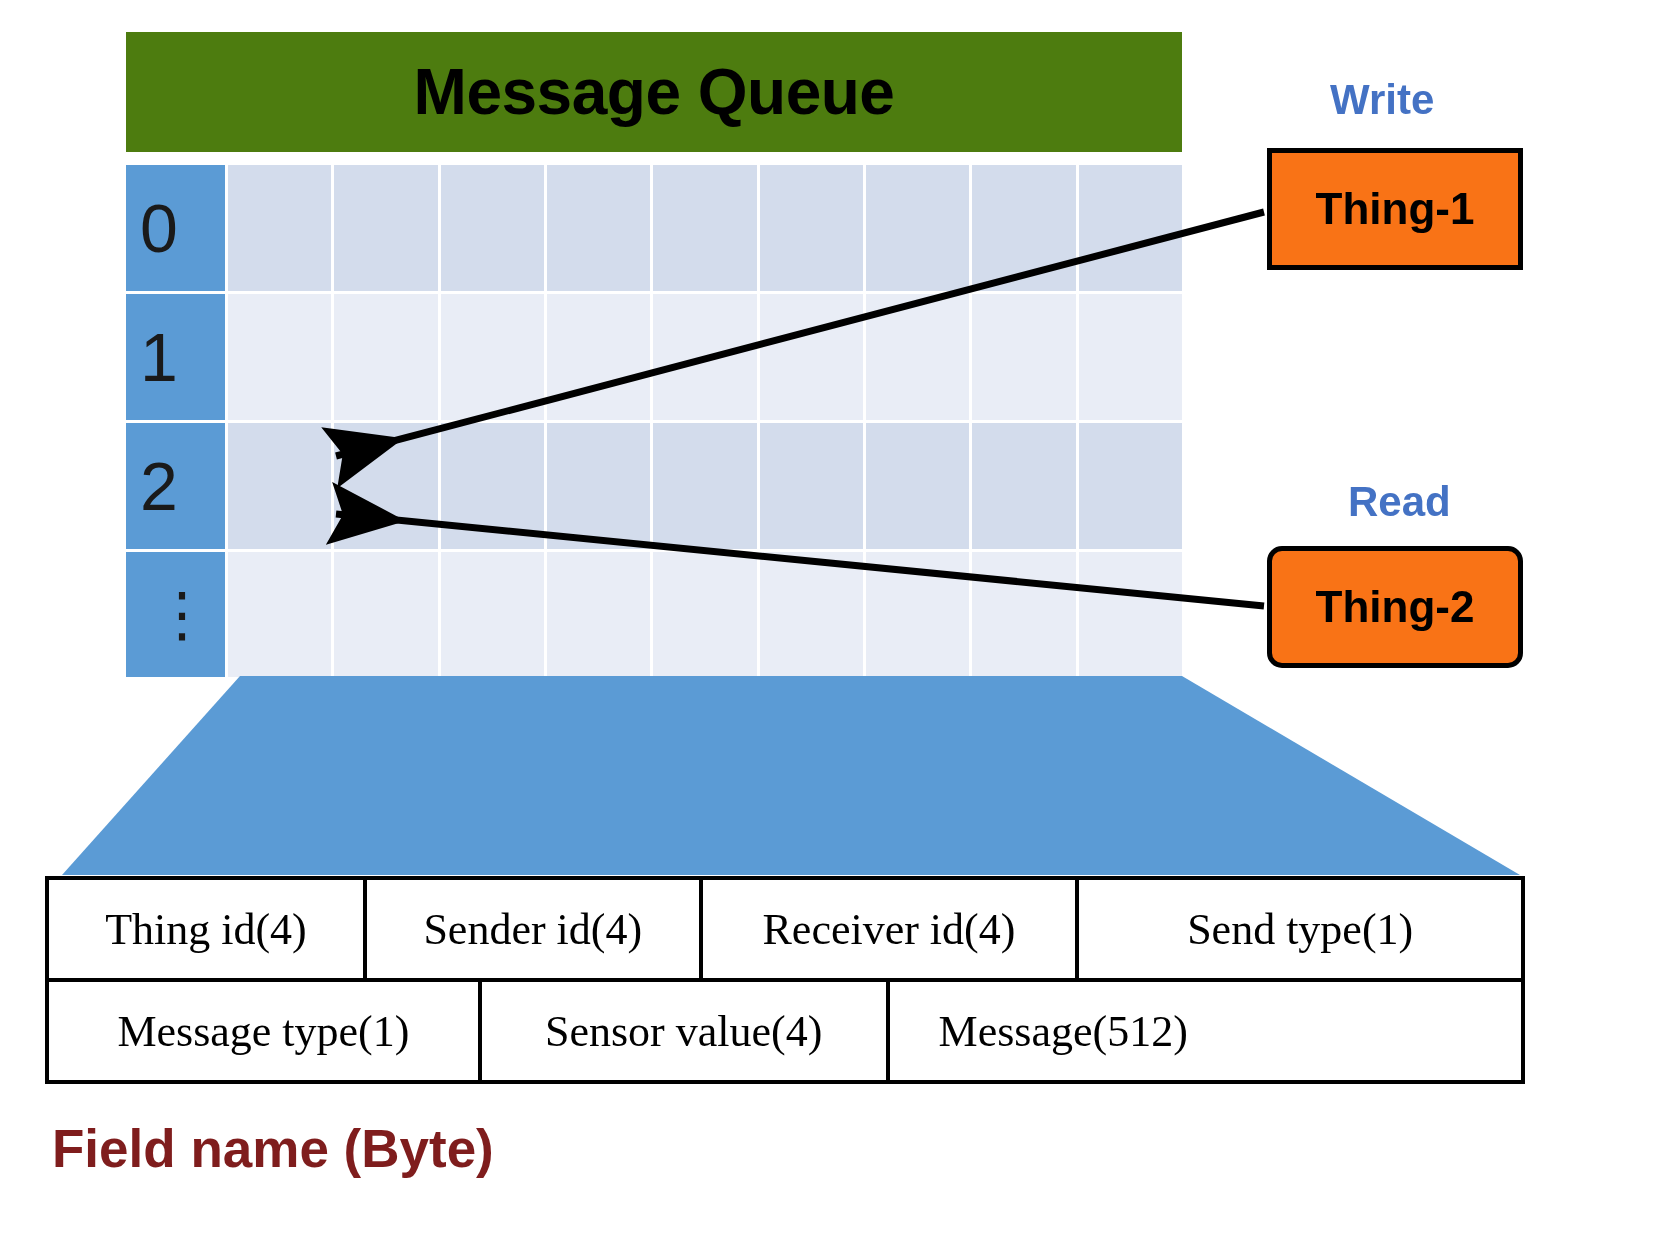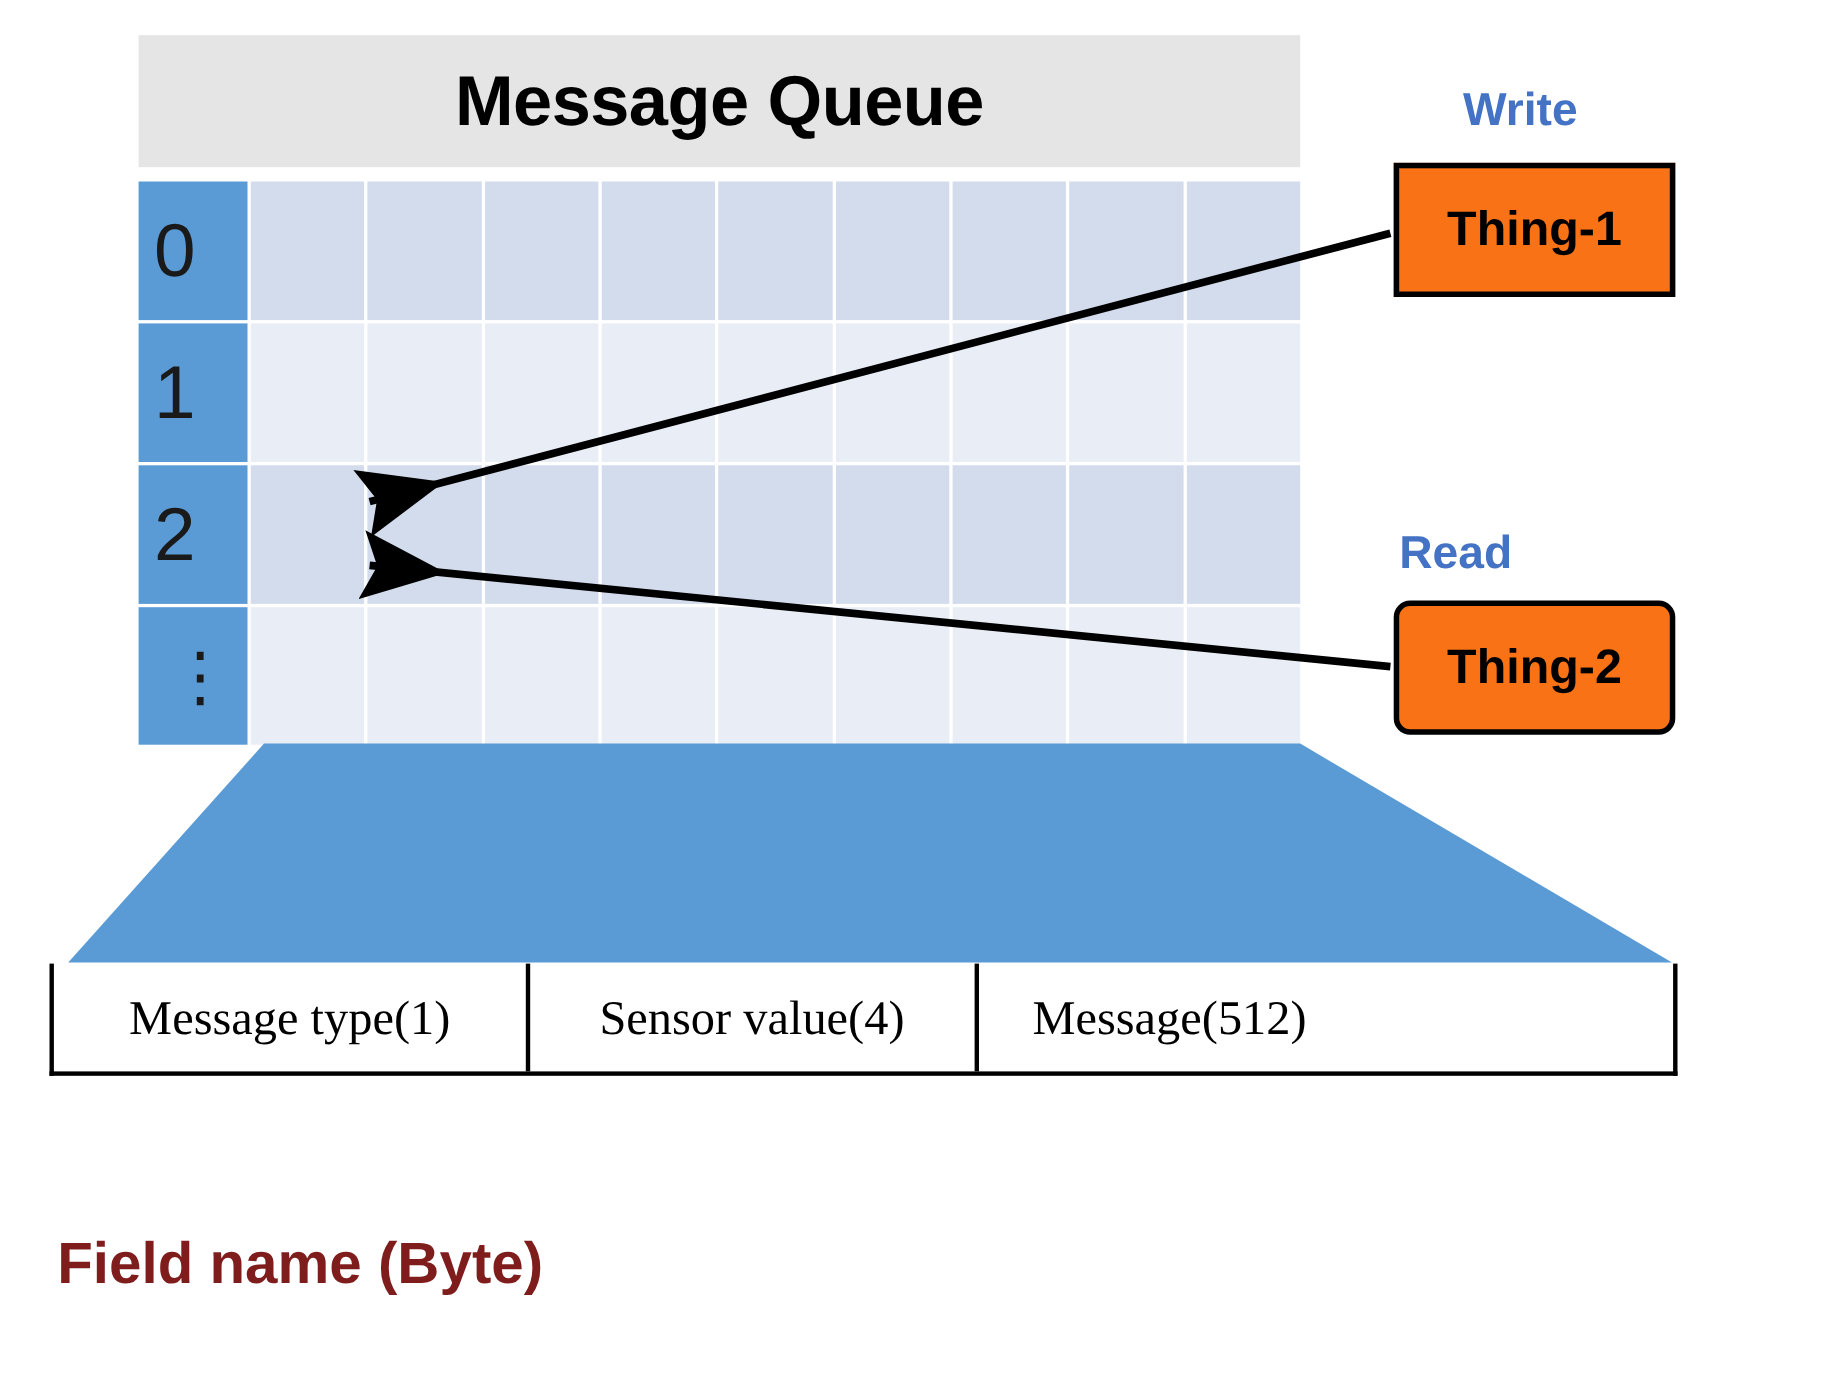--- a/index.html
+++ b/index.html
@@ -9,21 +9,21 @@
     background:#ffffff;
     font-family:"Liberation Sans",sans-serif;
     overflow:hidden;
     position:relative;
   }
   #root{position:absolute;left:0;top:0;width:1656px;height:1256px;}
 
   
   #mq-header{
     position:absolute;left:126px;top:32px;width:1056px;height:120px;
-    background:#e5e5e5;
+    background:#4d7c0f;
   }
   #mq-title{
     position:absolute;left:0;top:0;width:100%;height:100%;
     display:flex;align-items:center;justify-content:center;
     font-size:64px;font-weight:bold;color:#000000;
     letter-spacing:-0.5px;
     font-family:"Liberation Sans",sans-serif;
   }
 
   #mq-grid{
@@ -66,21 +66,21 @@
   .shade-b .mq-cell{background:#e9edf6;}
 
   
   .side-label{
     position:absolute;
     font-size:42px;font-weight:bold;color:#4472c4;
     font-family:"Liberation Sans",sans-serif;
     white-space:nowrap;
   }
   #write-label{left:1330px;top:76px;text-align:center;}
-  #read-label{left:1272px;top:478px;text-align:right;}
+  #read-label{left:1348px;top:478px;text-align:right;}
 
   .thing-box{
     position:absolute;
     width:256px;height:122px;
     border:5px solid #000000;
     background:#f97316;
     box-sizing:border-box;
     display:flex;align-items:center;justify-content:center;
     font-size:44px;font-weight:bold;color:#000000;
     font-family:"Liberation Sans",sans-serif;
@@ -216,20 +216,26 @@
     <line x1="1264" y1="606" x2="336" y2="514" stroke="#000000" stroke-width="7" marker-end="url(#arrowhead)"></line>
   </svg>
 
   <div class="side-label" id="write-label">Write</div>
   <div class="thing-box" id="thing-1">Thing-1</div>
 
   <div class="side-label" id="read-label">Read</div>
   <div class="thing-box" id="thing-2">Thing-2</div>
 
   <div id="field-table">
+    <div class="ft-row row1">
+      <div class="ft-cell" style="width:21.6%">Thing id(4)</div>
+      <div class="ft-cell" style="width:22.8%">Sender id(4)</div>
+      <div class="ft-cell" style="width:25.6%">Receiver id(4)</div>
+      <div class="ft-cell" style="width:30.0%">Send type(1)</div>
+    </div>
     <div class="ft-row row2">
       <div class="ft-cell" style="width:29.4%">Message type(1)</div>
       <div class="ft-cell" style="width:27.7%">Sensor value(4)</div>
       <div class="ft-cell" style="width:23.6%">Message(512)</div>
     </div>
   </div>
 
   <div id="caption">Field name (Byte)</div>
 
 </div>

